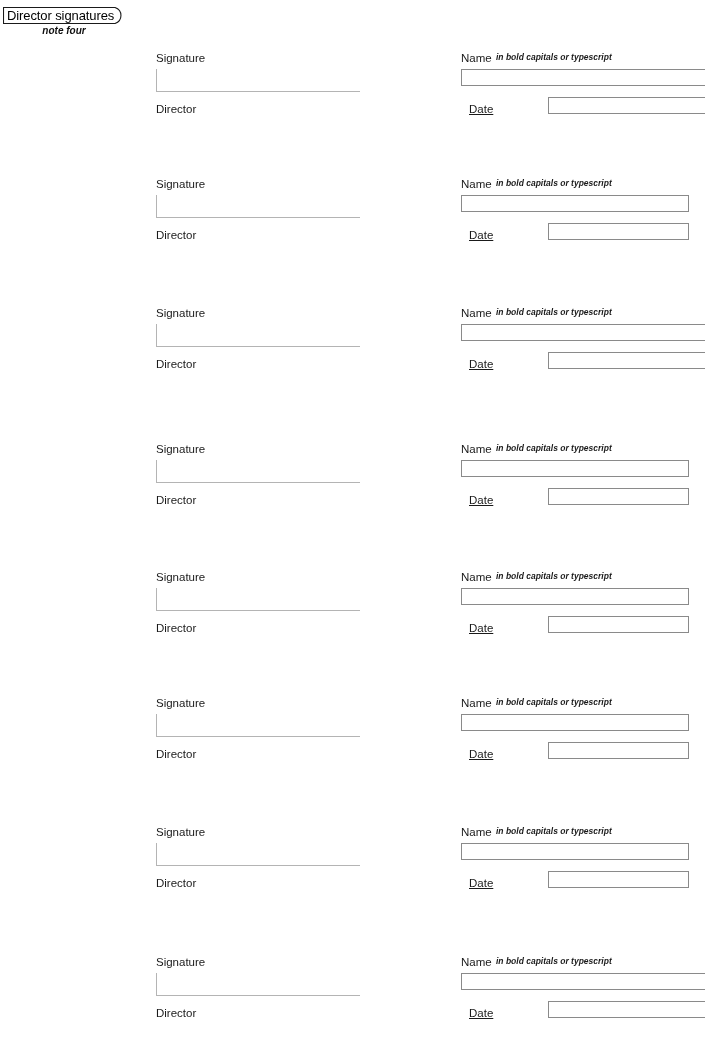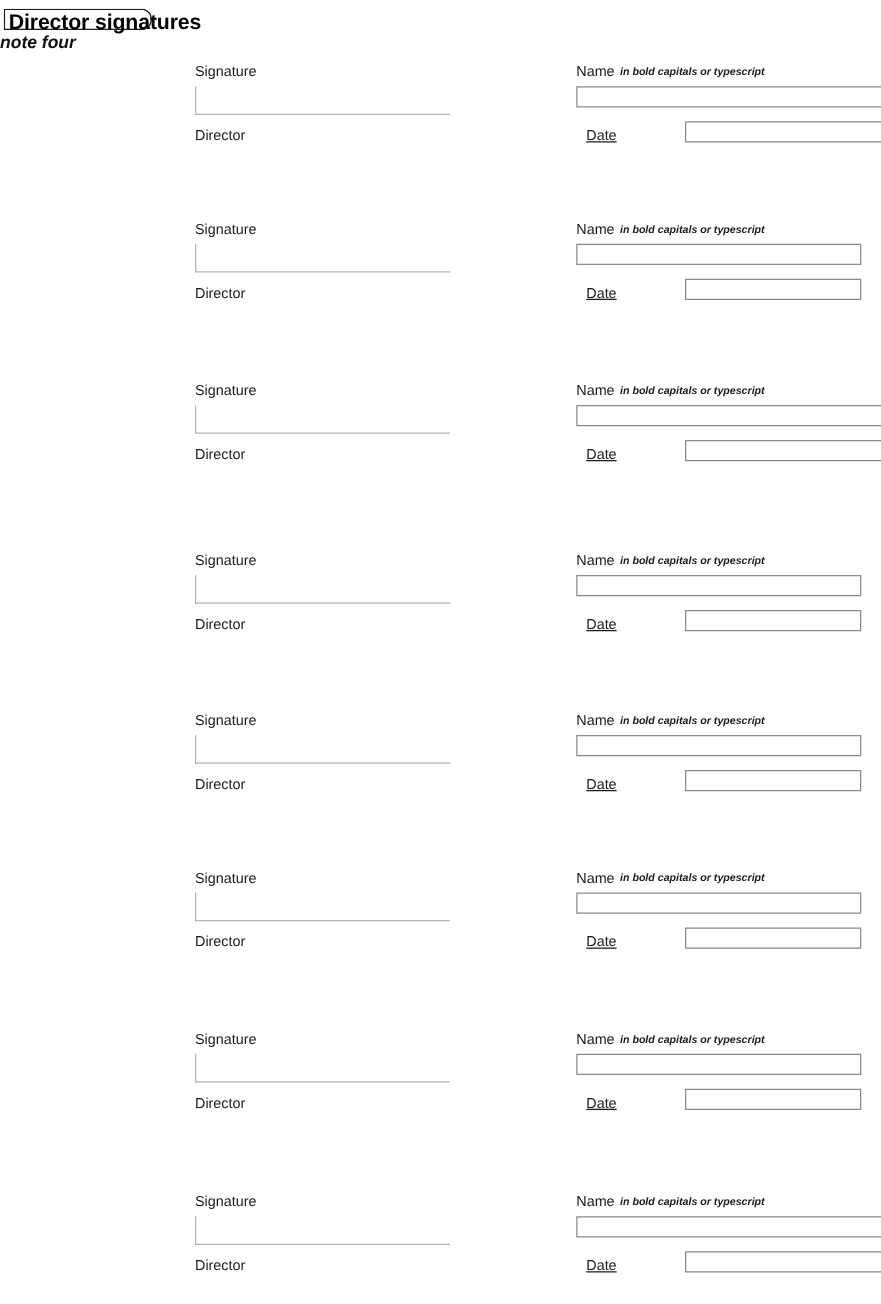--- a/index.html
+++ b/index.html
@@ -28,33 +28,33 @@
     position: absolute;
     left: 0;
     top: 0;
     width: 125px;
     height: 17px;
   }
   #header-title {
     position: absolute;
     left: 7px;
     top: 8px;
-    font-size: 17px;
-    font-weight: bold;
+    font-size: 13px;
+    font-weight: normal;
     letter-spacing: -0.1px;
     white-space: nowrap;
     color: #000;
   }
   #header-note {
     position: absolute;
     left: 0;
     top: 25px;
     width: 128px;
-    text-align: left;
-    font-size: 14px;
+    text-align: center;
+    font-size: 10px;
     font-style: italic;
     font-weight: bold;
     color: #111;
     white-space: nowrap;
   }
 
   
   .sig-block {
     position: absolute;
     left: 0;

